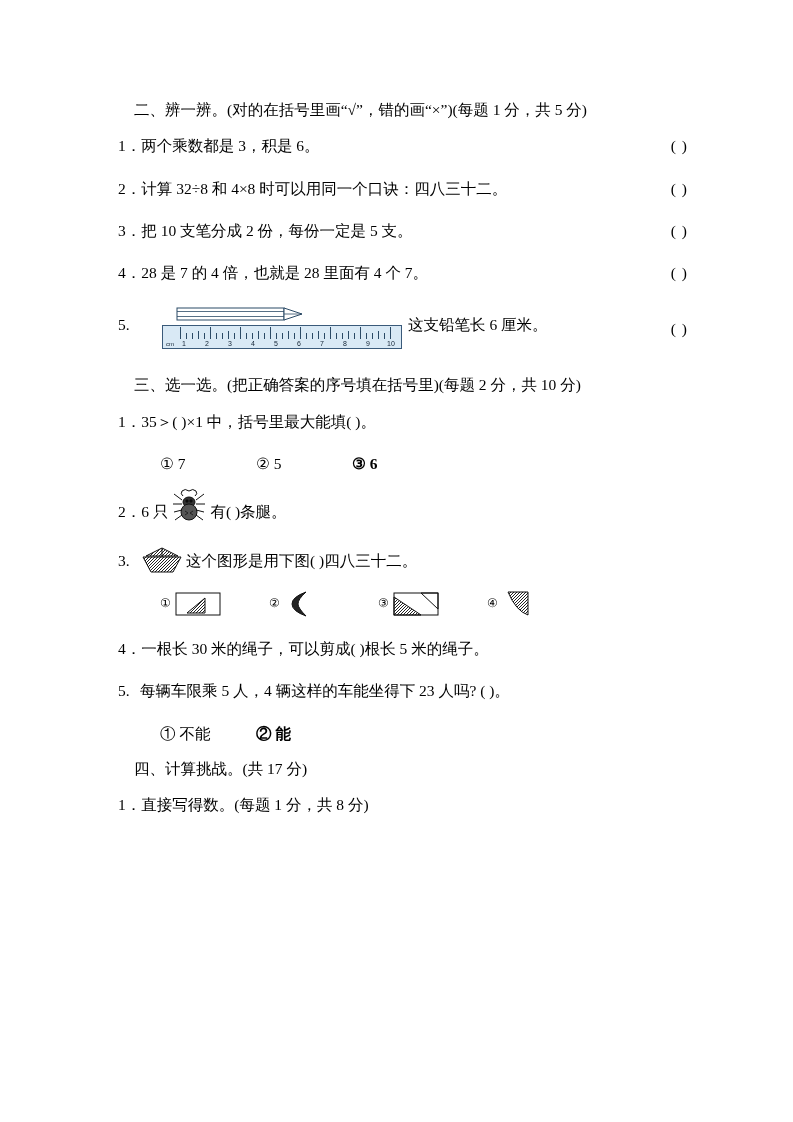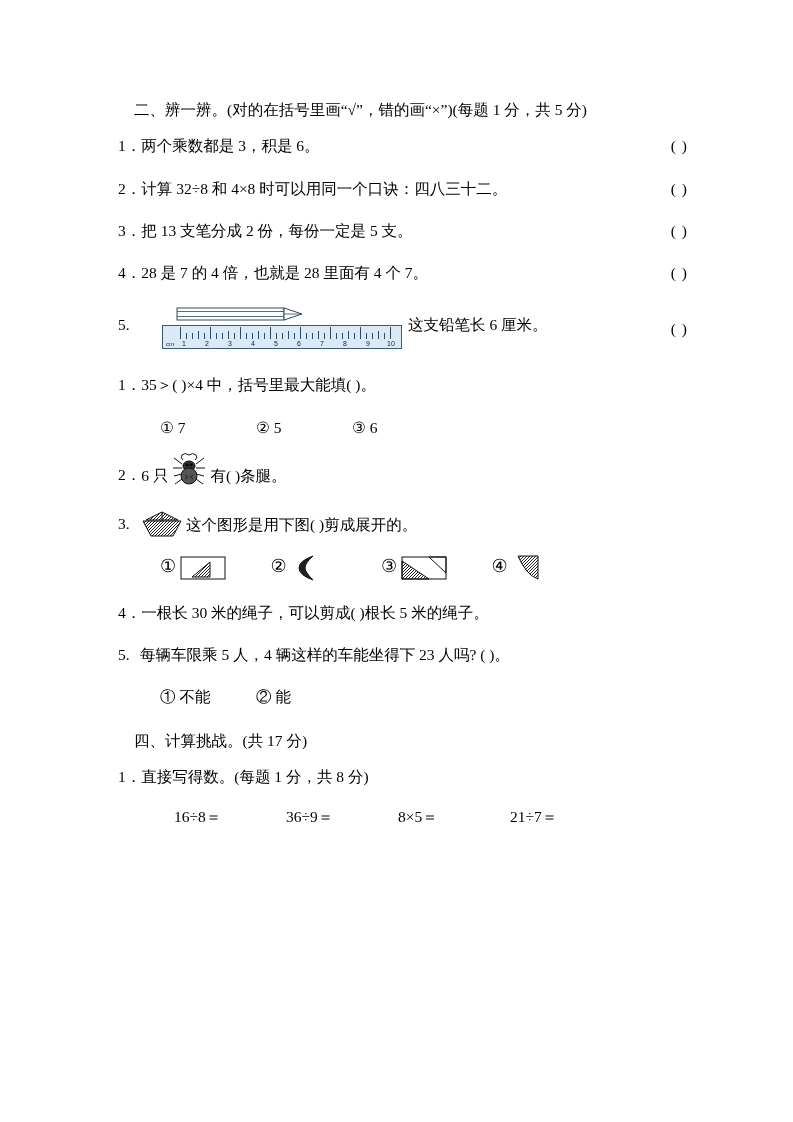--- a/index.html
+++ b/index.html
@@ -56,21 +56,21 @@
     font-size: 15.5px;
     line-height: 1.5;
     margin: 0 0 18px 0;
     padding-left: 42px;
     white-space: nowrap;
   }
   .choices span.opt {
     display: inline-block;
     width: 96px;
   }
-  .choices span.opt:last-child { width: auto; }
+  .choices span.opt:last-child { width: auto; font-weight: bold; }
 
   
   .ruler-fig {
     display: inline-block;
     vertical-align: middle;
     position: relative;
     width: 240px;
     height: 46px;
     margin: 0 6px 0 22px;
   }
@@ -137,21 +137,21 @@
     width: 44px;
     height: 30px;
     margin-right: 2px;
     position: relative;
     top: -2px;
   }
   .opt-figs {
     margin: 12px 0 18px 0;
     padding-left: 42px;
     white-space: nowrap;
-    font-size: 18px;
+    font-size: 12px;
   }
   .opt-figs .cell {
     display: inline-block;
     width: 106px;
     vertical-align: middle;
   }
   .opt-figs .cell svg {
     vertical-align: middle;
     margin-left: 4px;
   }
@@ -179,21 +179,21 @@
       <span class="num">1．</span><span>两个乘数都是 3，积是 6。</span>
       <span class="paren">(        )</span>
     </p>
 
     <p class="q">
       <span class="num">2．</span><span>计算 32÷8 和 4×8 时可以用同一个口诀：四八三十二。</span>
       <span class="paren">(        )</span>
     </p>
 
     <p class="q">
-      <span class="num">3．</span><span>把 13 支笔分成 2 份，每份一定是 5 支。</span>
+      <span class="num">3．</span><span>把 10 支笔分成 2 份，每份一定是 5 支。</span>
       <span class="paren">(        )</span>
     </p>
 
     <p class="q">
       <span class="num">4．</span><span>28 是 7 的 4 倍，也就是 28 里面有 4 个 7。</span>
       <span class="paren">(        )</span>
     </p>
 
     <p class="q" style="margin-bottom:24px;">
       <span class="num">5.</span><span class="ruler-fig">
@@ -253,23 +253,24 @@
           <rect x="1" y="3" width="107" height="12" fill="#ffffff" stroke="#2b4a66" stroke-width="1"></rect>
           <line x1="1" y1="6.5" x2="108" y2="6.5" stroke="#2b4a66" stroke-width="0.8"></line>
           <line x1="1" y1="11.5" x2="108" y2="11.5" stroke="#2b4a66" stroke-width="0.8"></line>
           <polygon points="108,3 126,9 108,15" fill="#ffffff" stroke="#2b4a66" stroke-width="1"></polygon>
           <line x1="108" y1="9" x2="126" y2="9" stroke="#2b4a66" stroke-width="0.8"></line>
         </svg>
       </span><span>这支铅笔长 6 厘米。</span>
       <span class="paren" style="top:14px;">(        )</span>
     </p>
 
-
-    <p class="q">
-      <span class="num">1．</span><span>35＞(        )×4 中，括号里最大能填(        )。</span>
+    <p class="section-head">三、选一选。(把正确答案的序号填在括号里)(每题 2 分，共 10 分)</p>
+
+    <p class="q">
+      <span class="num">1．</span><span>35＞(        )×1 中，括号里最大能填(        )。</span>
     </p>
     <p class="choices">
       <span class="opt">①  7</span><span class="opt">②  5</span><span class="opt">③  6</span>
     </p>
 
     <p class="q" style="margin-bottom:14px;">
       <span class="num">2．</span><span>6 只</span><svg class="bug-fig" viewBox="0 0 34 40">
         <g stroke="#111" stroke-width="1" fill="none">
           <path d="M17 5 q-4 -3 -7 0 q-2 3 1 5"></path>
           <path d="M17 5 q4 -3 7 0 q2 3 -1 5"></path>
@@ -294,21 +295,21 @@
     <p class="q" style="margin-bottom:10px;">
       <span class="num">3.</span><svg class="boat-fig" viewBox="0 0 44 30">
         <defs>
           <pattern id="hatch" width="3" height="3" patternUnits="userSpaceOnUse">
             <path d="M0 3 L3 0" stroke="#222" stroke-width="1"></path>
           </pattern>
         </defs>
         <polygon points="3,12 41,12 33,27 11,27" fill="url(#hatch)" stroke="#111" stroke-width="1"></polygon>
         <polygon points="6,11 22,3 38,11" fill="url(#hatch)" stroke="#111" stroke-width="1"></polygon>
         <line x1="22" y1="3" x2="22" y2="12" stroke="#111" stroke-width="1"></line>
-      </svg><span>这个图形是用下图(        )剪成展开的。</span>
+      </svg><span>这个图形是用下图(        )四八三十二。</span>
     </p>
     <p class="opt-figs">
       <span class="cell"><span>①</span><svg width="46" height="30" viewBox="0 0 46 30">
         <rect x="1" y="4" width="44" height="22" fill="#fff" stroke="#111" stroke-width="1"></rect>
         <polygon points="12,24 30,24 30,9" fill="url(#hatch)" stroke="#111" stroke-width="1"></polygon>
       </svg></span>
       <span class="cell"><span>②</span><svg width="34" height="30" viewBox="0 0 34 30">
         <path d="M22 3 q-14 5 -14 12 q0 7 14 12 q-8 -8 -8 -12 q0 -5 8 -12 z" fill="#222" stroke="#111" stroke-width="1"></path>
       </svg></span>
       <span class="cell"><span>③</span><svg width="46" height="30" viewBox="0 0 46 30">
@@ -321,27 +322,24 @@
       </svg></span>
     </p>
 
     <p class="q">
       <span class="num">4．</span><span>一根长 30 米的绳子，可以剪成(        )根长 5 米的绳子。</span>
     </p>
 
     <p class="q">
       <span class="num">5.</span><span>每辆车限乘 5 人，4 辆这样的车能坐得下 23 人吗? (        )。</span>
     </p>
-    <p class="choices" style="margin-bottom:20px;">
+    <p class="choices" style="margin-bottom:12px;">
       <span class="opt">①  不能</span><span class="opt">②  能</span>
     </p>
 
     <p class="section-head">四、计算挑战。(共 17 分)</p>
 
     <p class="q">
       <span class="num">1．</span><span>直接写得数。(每题 1 分，共 8 分)</span>
-    </p>
-    <p class="calc-row">
-      <span>16÷8＝</span><span>36÷9＝</span><span>8×5＝</span><span>21÷7＝</span>
     </p>
 
   </div>
 </div>
 
 </body></html>

